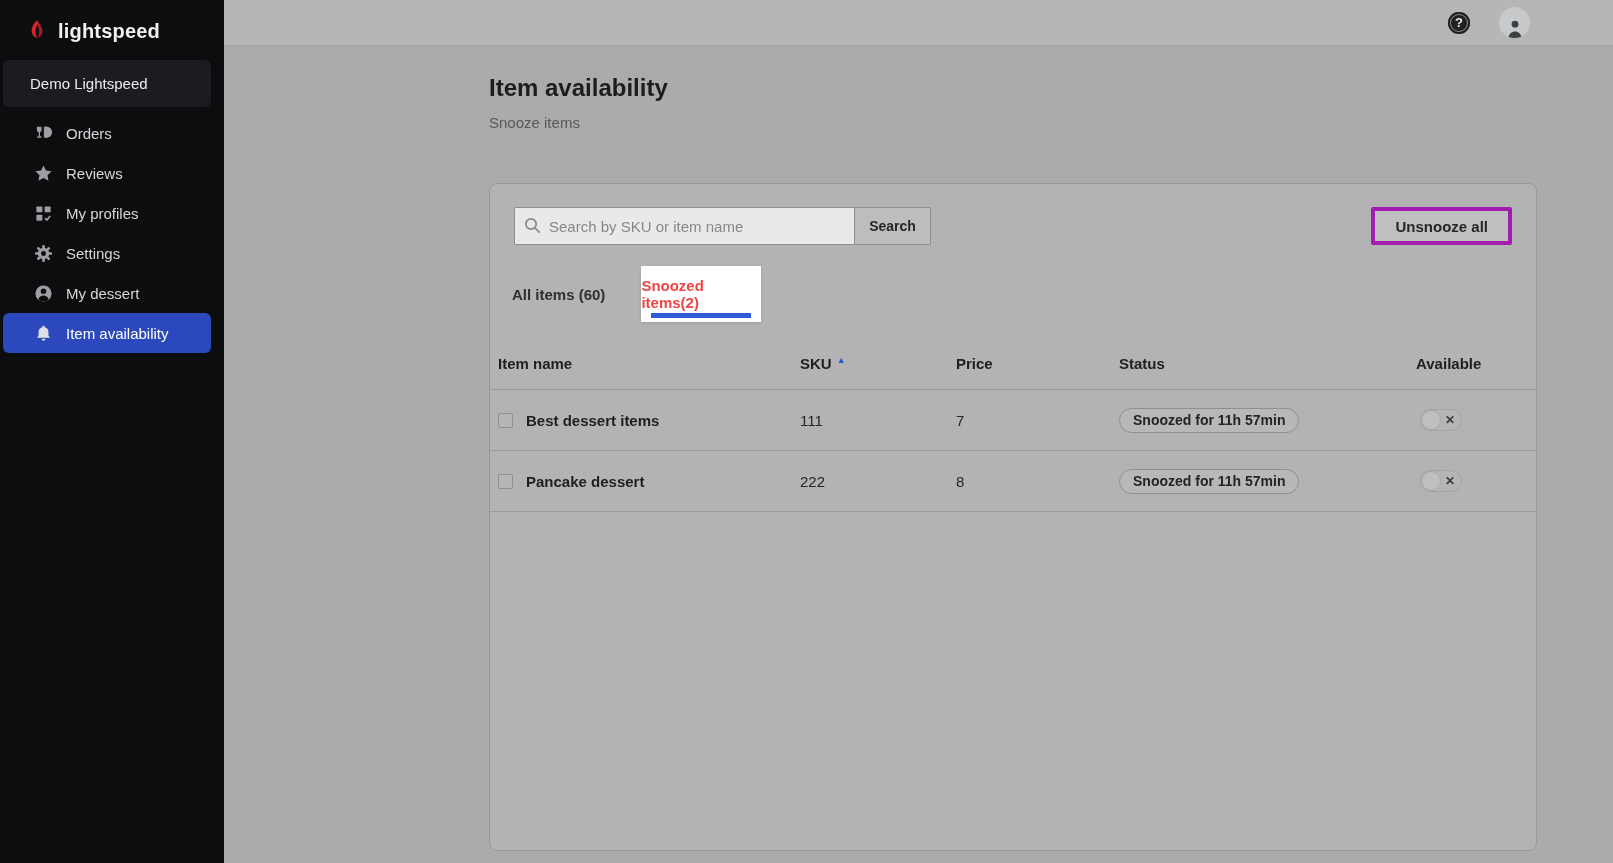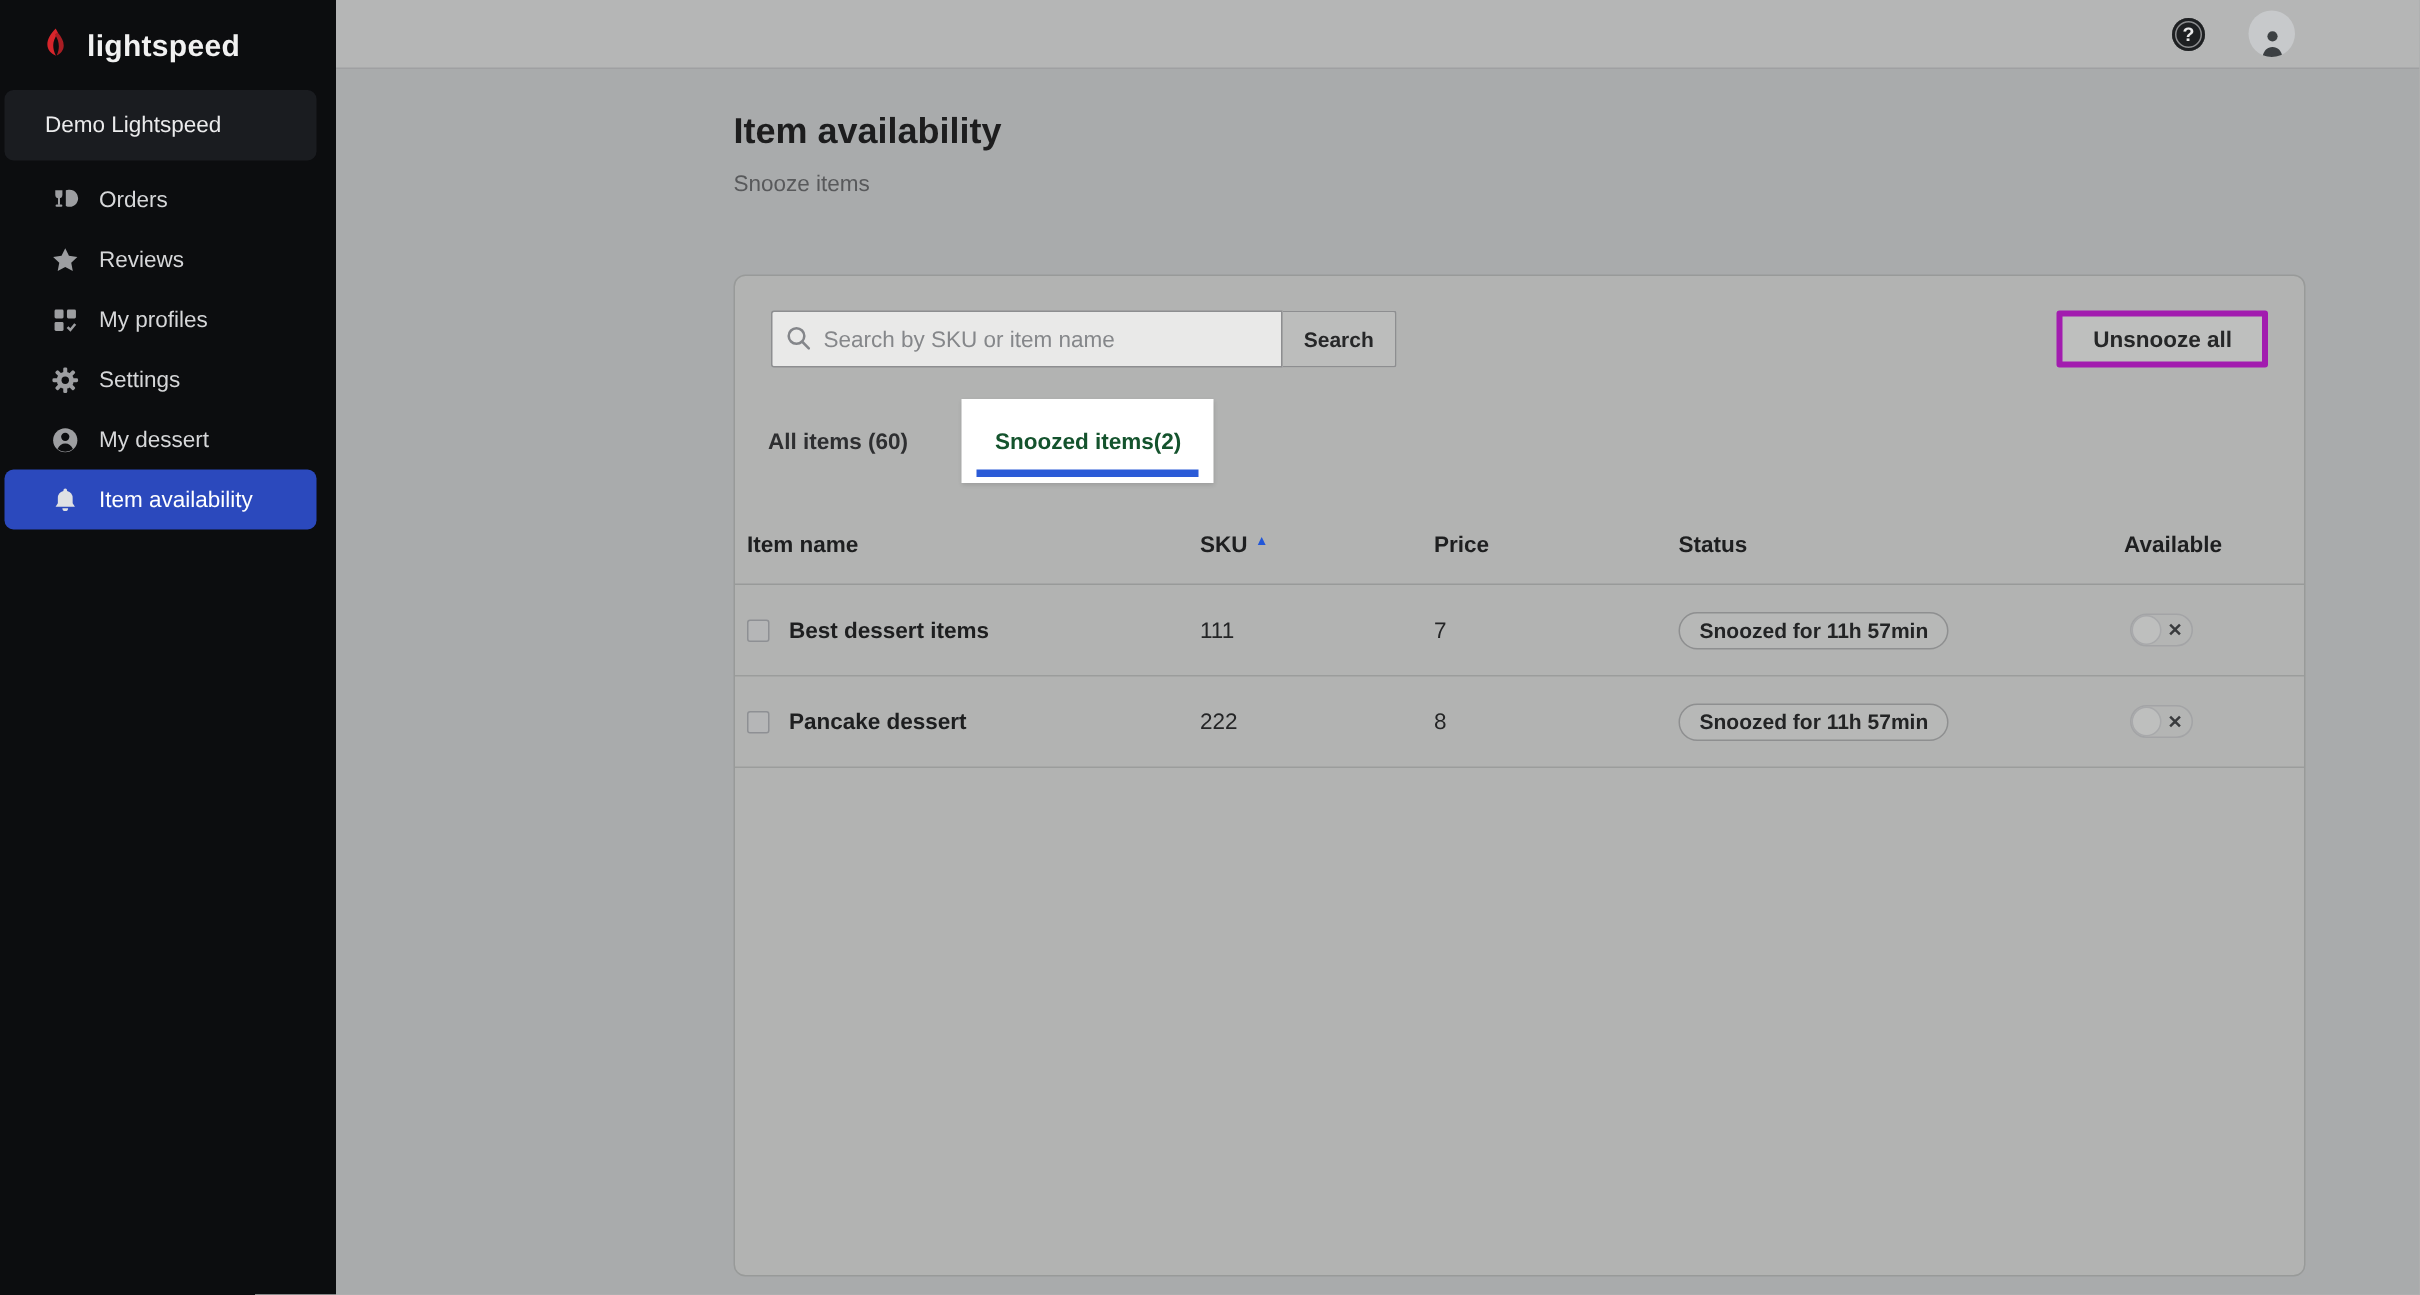--- a/index.html
+++ b/index.html
@@ -51,22 +51,22 @@
   .search-btn { height:38px; width:76px; background:#bcbdbc; border:1px solid #8d8e90; border-left:none;
                 border-radius:0 2px 2px 0; font-size:14px; font-weight:700; color:#262728; cursor:pointer;
                 font-family:"Liberation Sans", sans-serif;text-align:center; }
   .unsnooze-btn { height:38px; padding:0 20px; background:#bebfbe; border:4px solid #a21caf; border-radius:2px;
                   font-size:15px; font-weight:700; color:#262728; cursor:pointer; font-family:"Liberation Sans", sans-serif; }
 
   
   .tabs { display:flex; align-items:center; margin-top:21px; height:56px; padding-left:6px; }
   .tab { font-size:15px; font-weight:700; color:#2e2f31; padding:0 16px; cursor:pointer; height:100%;
          display:flex; align-items:center; }
-  .tab.active { position:relative; background:#ffffff; width:168px; padding:0; margin-left:20px;
-                justify-content:center; color:#14532d; box-shadow:0 1px 3px rgba(0,0,0,.12); }
+  .tab.active { position:relative; background:#ffffff; width:120px; padding:0; margin-left:20px;
+                justify-content:center; color:#ef4444; box-shadow:0 1px 3px rgba(0,0,0,.12); }
   .tab.active .underline { position:absolute; left:10px; right:10px; bottom:4px; height:5px; background:#2b5bd7; }
 
   
   .table { margin-top:15px; }
   .tr { display:grid; grid-template-columns:302px 156px 163px 297px 1fr; align-items:center; padding:0 8px; }
   .thead { height:53px; border-bottom:1px solid #989a99; font-size:15px; font-weight:700; color:#1e1f20; }
   .thead .th { display:flex; align-items:center; }
   .sort-arrow { font-size:9px; color:#2257d8; margin-left:5px; margin-top:-6px; }
   .row { height:61px; border-bottom:1px solid #9b9d9c; font-size:15px; color:#242526; cursor:default; }
   .name-cell { display:flex; align-items:center; gap:13px; font-weight:700; color:#1e1f20; }

